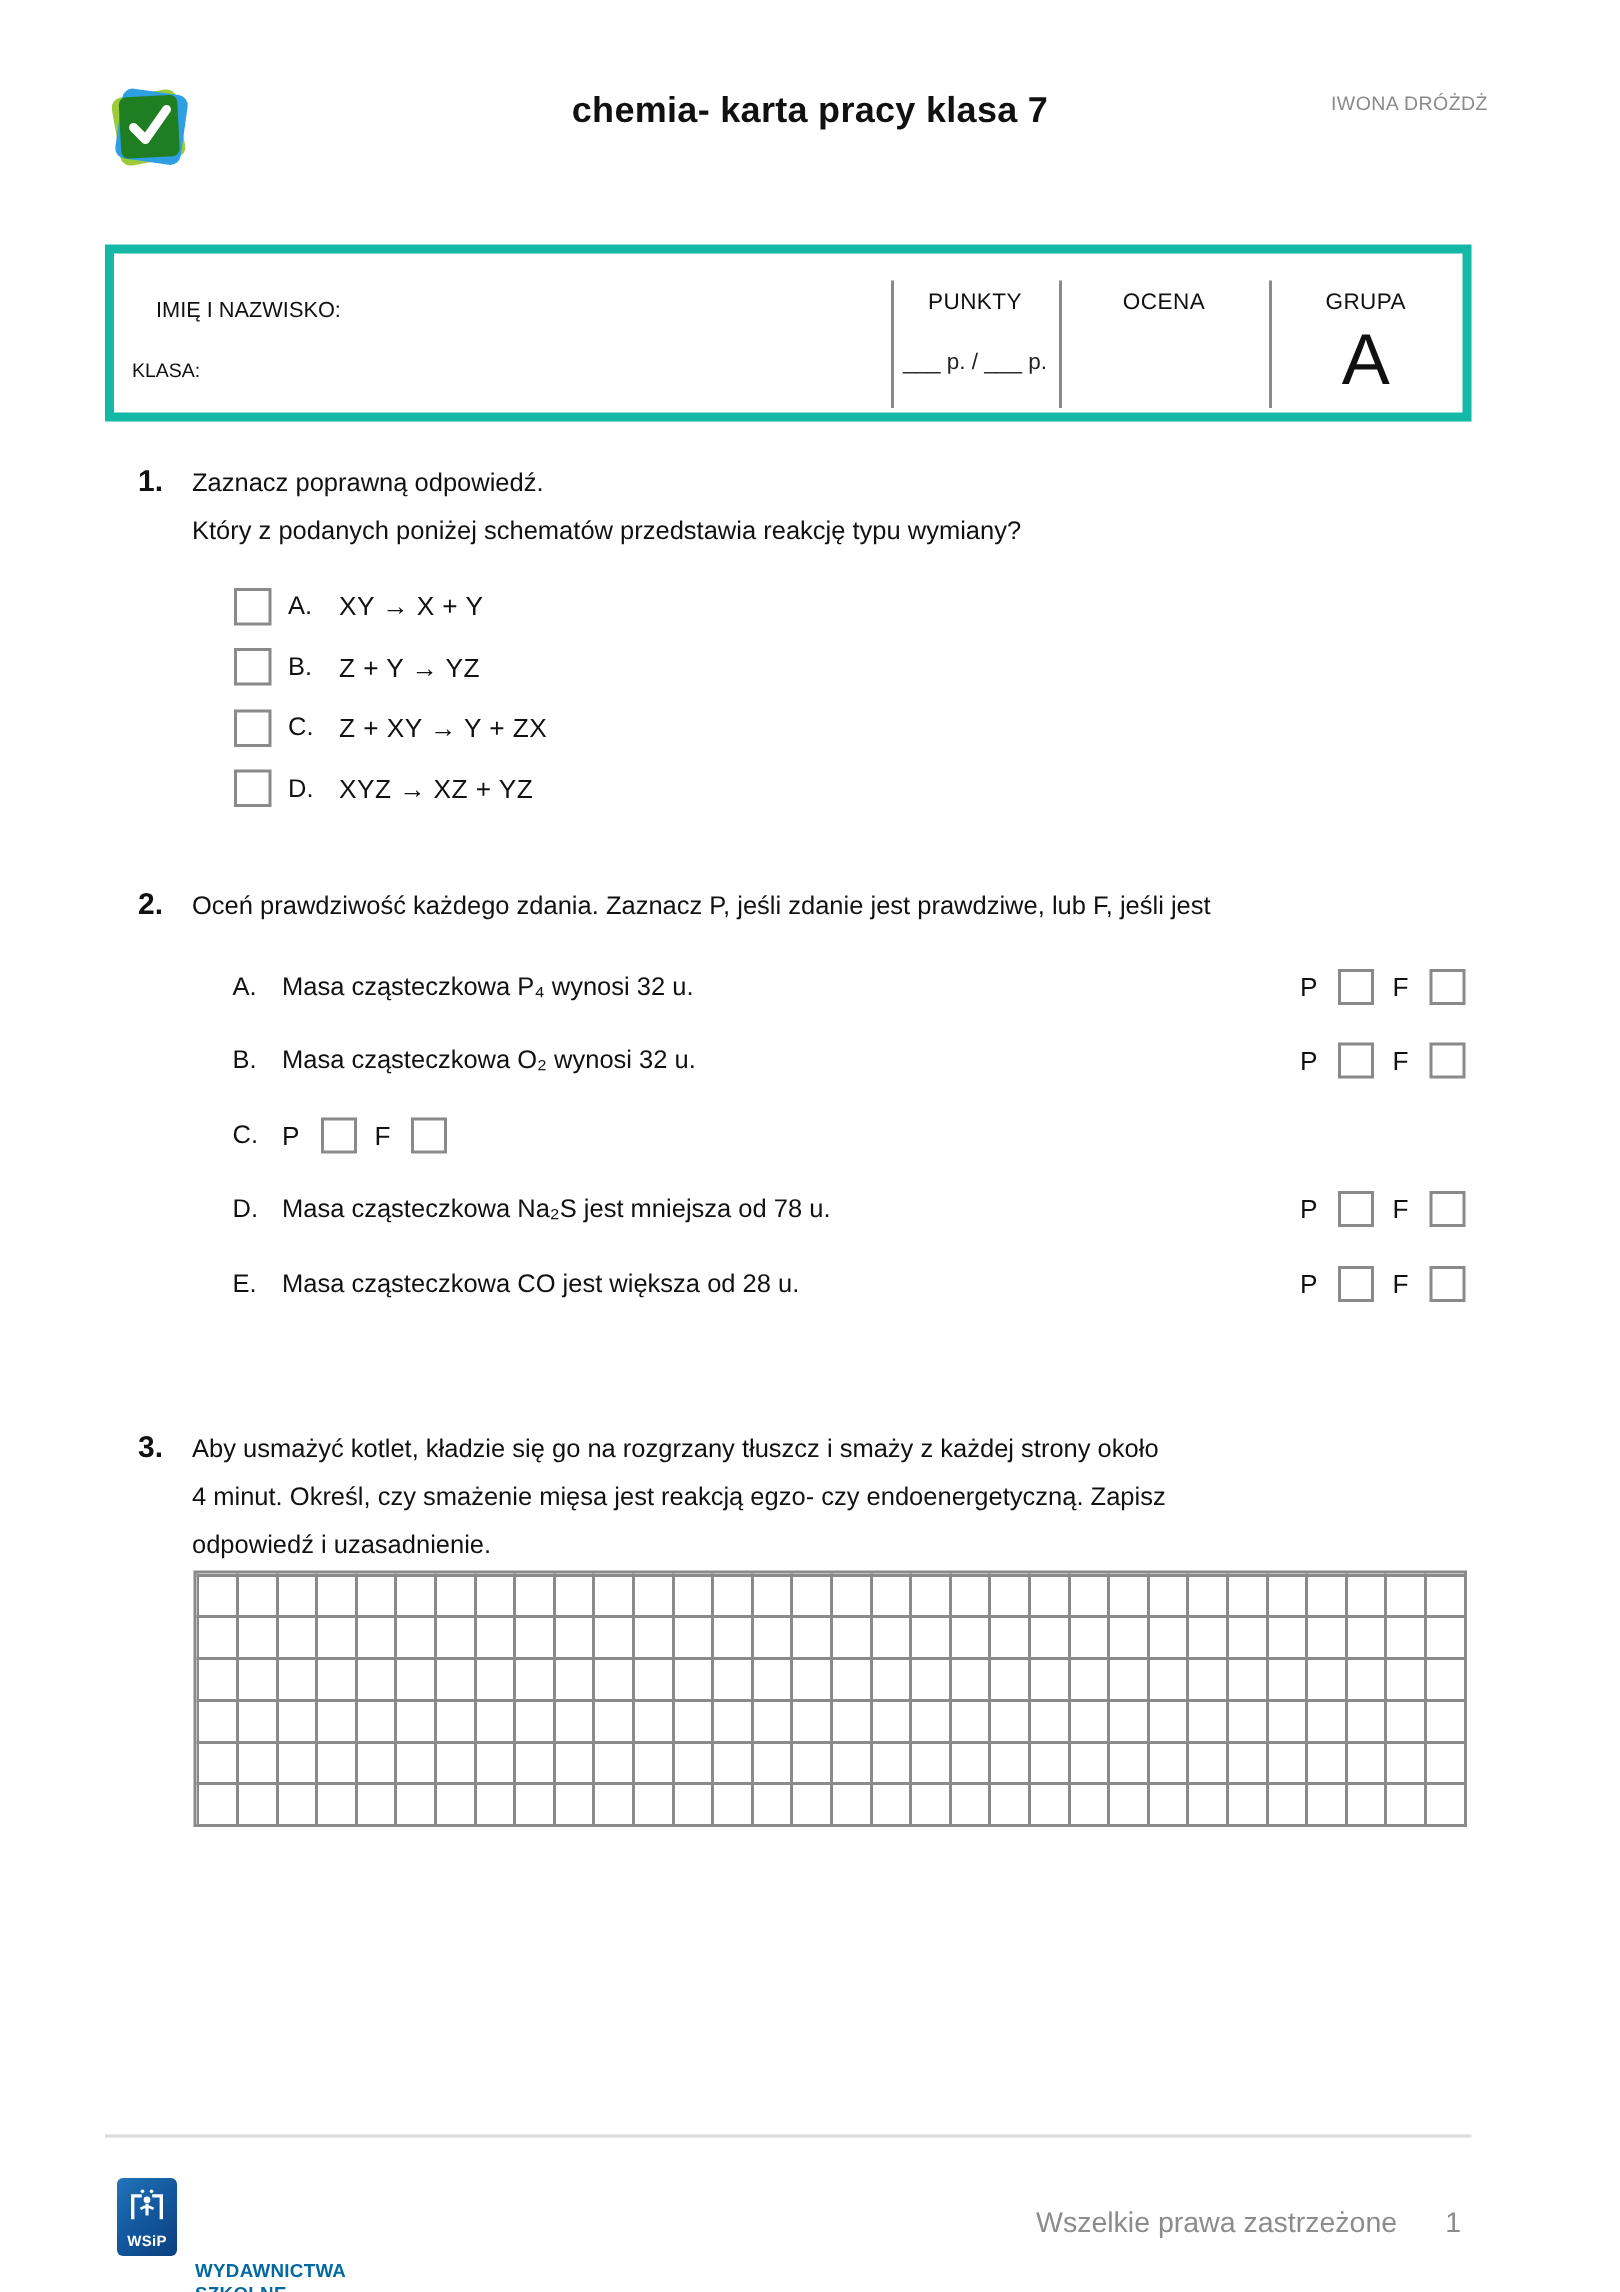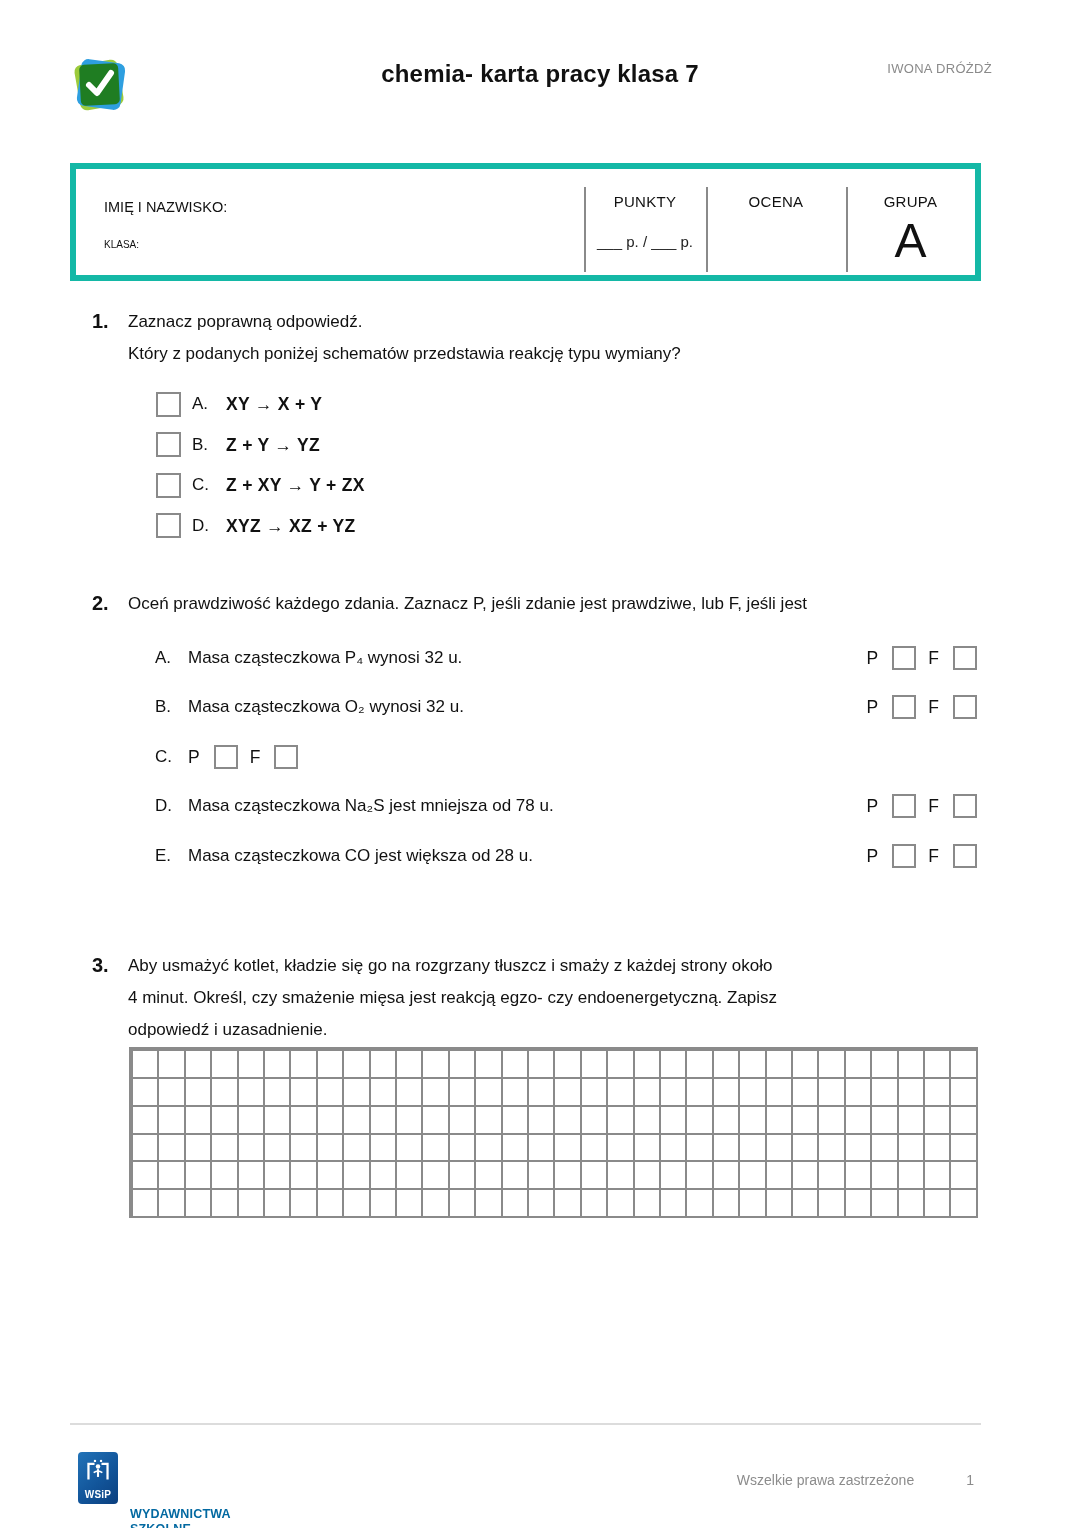--- a/index.html
+++ b/index.html
@@ -14,44 +14,44 @@
   .logo .blue{position:absolute;left:3px;top:3px;width:44px;height:47px;background:#2e9fe0;border-radius:7px;transform:rotate(8deg);}
   .logo .green{position:absolute;left:4px;top:6px;width:39px;height:41px;background:#1f7d22;border-radius:5px;transform:rotate(-3deg);}
   .logo svg{position:absolute;left:7px;top:9px;}
 
   .page-title{position:absolute;left:0;top:60px;width:100%;text-align:center;font-size:24px;font-weight:bold;letter-spacing:.2px;}
   .author{position:absolute;right:88px;top:61px;font-size:13px;color:#8a8a8a;letter-spacing:.3px;}
 
   
   .infobox{position:absolute;left:70px;top:163px;width:911px;height:118px;border:6px solid #14b8a6;box-sizing:border-box;}
   .infobox .name-label{position:absolute;left:28px;top:30px;font-size:14.5px;}
-  .infobox .class-label{position:absolute;left:28px;top:70px;font-size:10px;}
+  .infobox .class-label{position:absolute;left:12px;top:70px;font-size:13px;}
   .infobox .cols{position:absolute;right:0;top:0;bottom:0;display:flex;}
   .infobox .col{position:relative;display:flex;flex-direction:column;align-items:center;}
   .infobox .col::before{content:"";position:absolute;left:0;top:18px;height:85px;width:2px;background:#8a8a8a;}
-  .col-points{width:122px;}
+  .col-points{width:112px;}
   .col-grade{width:140px;text-align:center;}
   .col-group{width:129px;}
   .col-head{margin-top:24px;font-size:15px;letter-spacing:.3px;}
   .points-value{margin-top:23px;font-size:15px;color:#222;}
   .group-value{margin-top:6px;font-size:48px;line-height:50px;font-weight:normal;}
 
   
   .q{position:absolute;display:flex;}
   .q-num{font-size:20px;font-weight:bold;width:36px;flex:none;line-height:30px;}
   .q-body{font-size:17px;line-height:32px;}
   .q1{left:92px;top:306px;}
   .q2{left:92px;top:588px;}
   .q3{left:92px;top:950px;}
 
   .options{margin-top:14px;margin-left:28px;}
   .option-row{display:flex;align-items:center;height:40.5px;}
   .checkbox{width:21px;height:21px;border:2px solid #8a8a8a;background:#fff;box-sizing:content-box;flex:none;}
   .option-label{width:34px;margin-left:11px;font-size:17px;}
-  .option-formula{font-size:17.5px;letter-spacing:.3px;font-weight:bold;}
+  .option-formula{font-size:17.5px;letter-spacing:.3px;}
 
   .statements{margin-top:13px;margin-left:27px;width:822px;}
   .statement-row{display:flex;align-items:center;height:49.5px;}
   .st-label{width:33px;flex:none;font-size:17px;}
   .st-text{font-size:17px;flex:1;}
   .pf{display:flex;align-items:center;gap:14px;flex:none;}
   .pf .pf-letter{font-size:17.5px;}
   .pf .pf-box{width:24px;height:24px;border:2px solid #8a8a8a;background:#fff;box-sizing:border-box;}
   .pf .f-letter{margin-left:-2px;}
 
@@ -64,21 +64,21 @@
       repeating-linear-gradient(to bottom,#8a8a8a 0 2px,transparent 2px 27.85px);
   }
 
   
   .footer-rule{position:absolute;left:70px;top:1423px;width:911px;height:2px;background:#dcdcdc;}
   .wsip-logo{position:absolute;left:78px;top:1452px;width:40px;height:52px;border-radius:4px;
     background:linear-gradient(135deg,#2273b8 0%,#12559a 55%,#0b3f7e 100%);}
   .wsip-logo svg{position:absolute;left:7px;top:6px;}
   .wsip-logo .wsip-text{position:absolute;left:0;right:0;bottom:4px;text-align:center;color:#fff;font-size:10px;font-weight:bold;letter-spacing:.2px;}
   .publisher{position:absolute;left:130px;top:1461px;font-size:12.5px;font-weight:bold;color:#0369a1;line-height:14.5px;letter-spacing:.2px;margin-top:46px;}
-  .rights-row{position:absolute;right:106px;top:1472px;display:flex;gap:52px;font-size:14px;color:#8c8c8c;}
+  .rights-row{position:absolute;right:106px;top:1472px;display:flex;gap:32px;font-size:19px;color:#8c8c8c;}
 </style>
 </head>
 <body>
 
 <div class="page">
 
   <div class="logo">
     <div class="lime"></div>
     <div class="blue"></div>
     <div class="green"></div>

